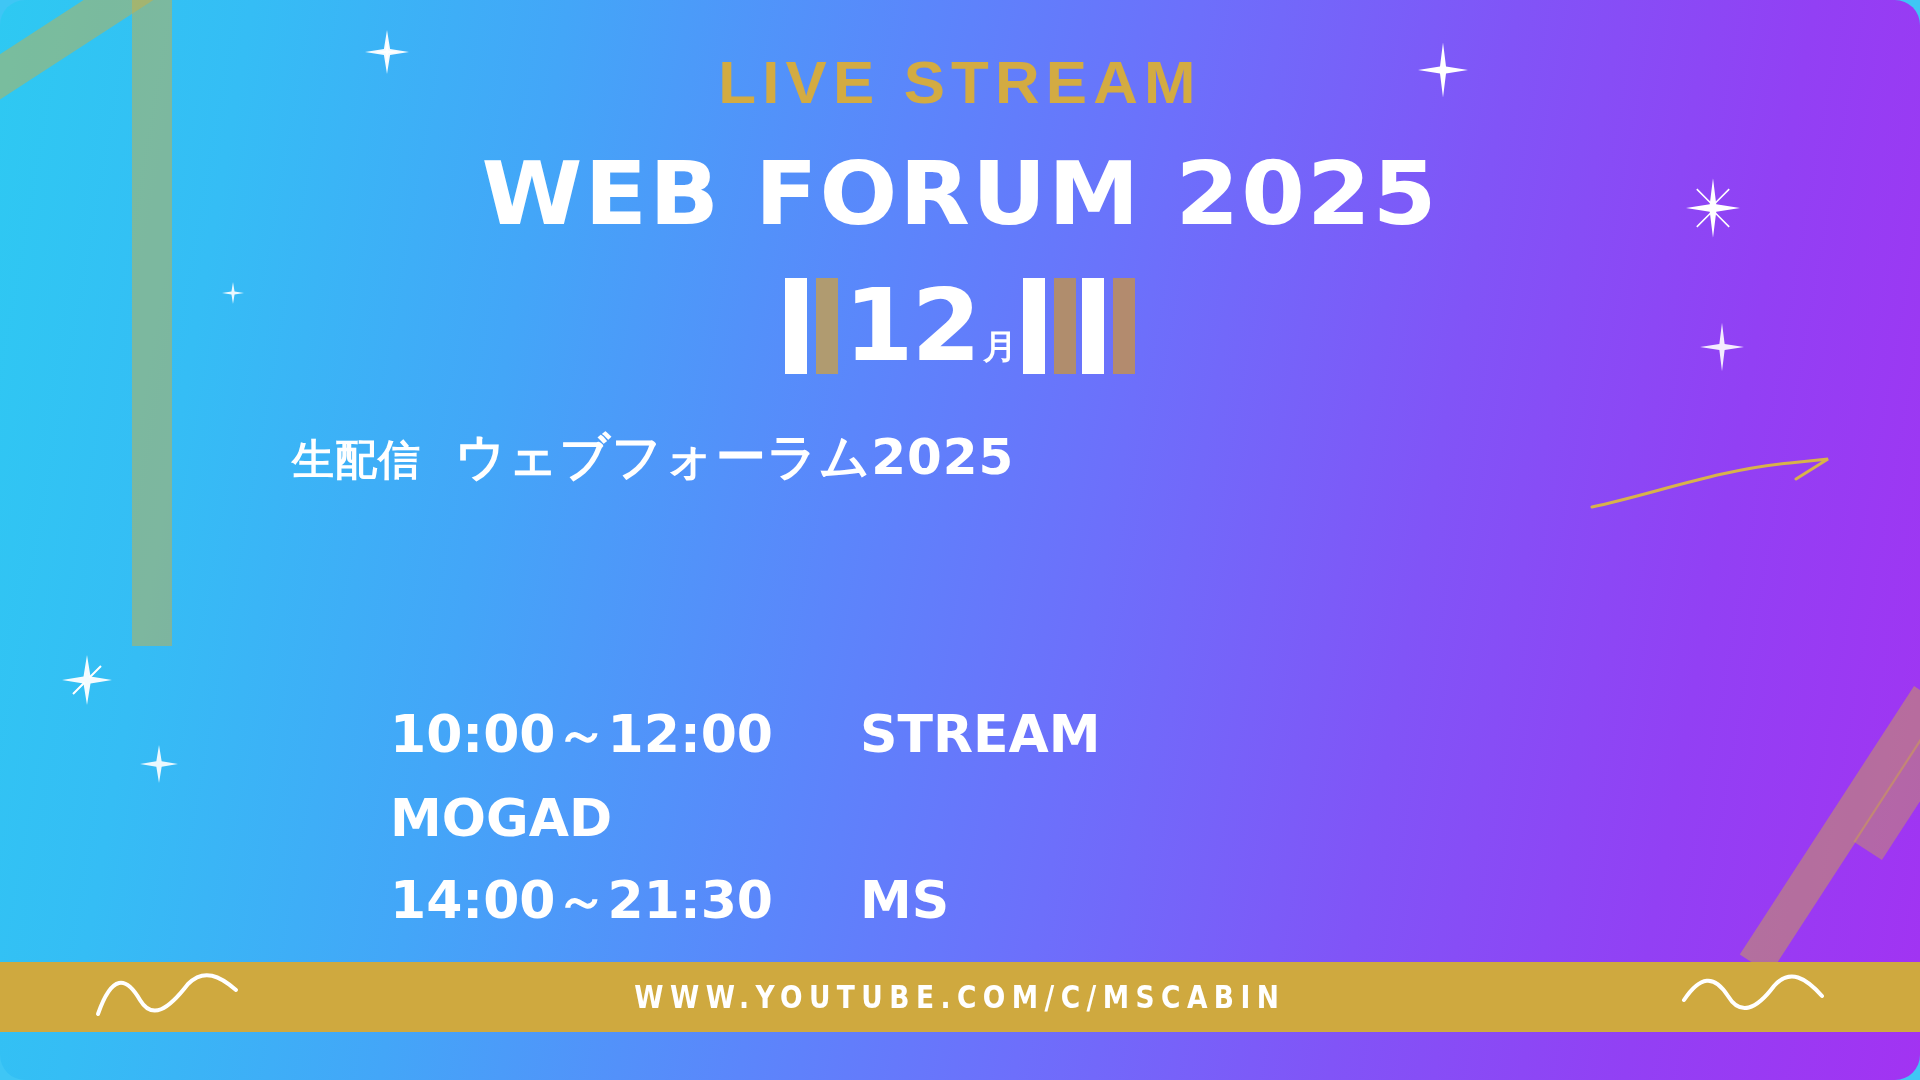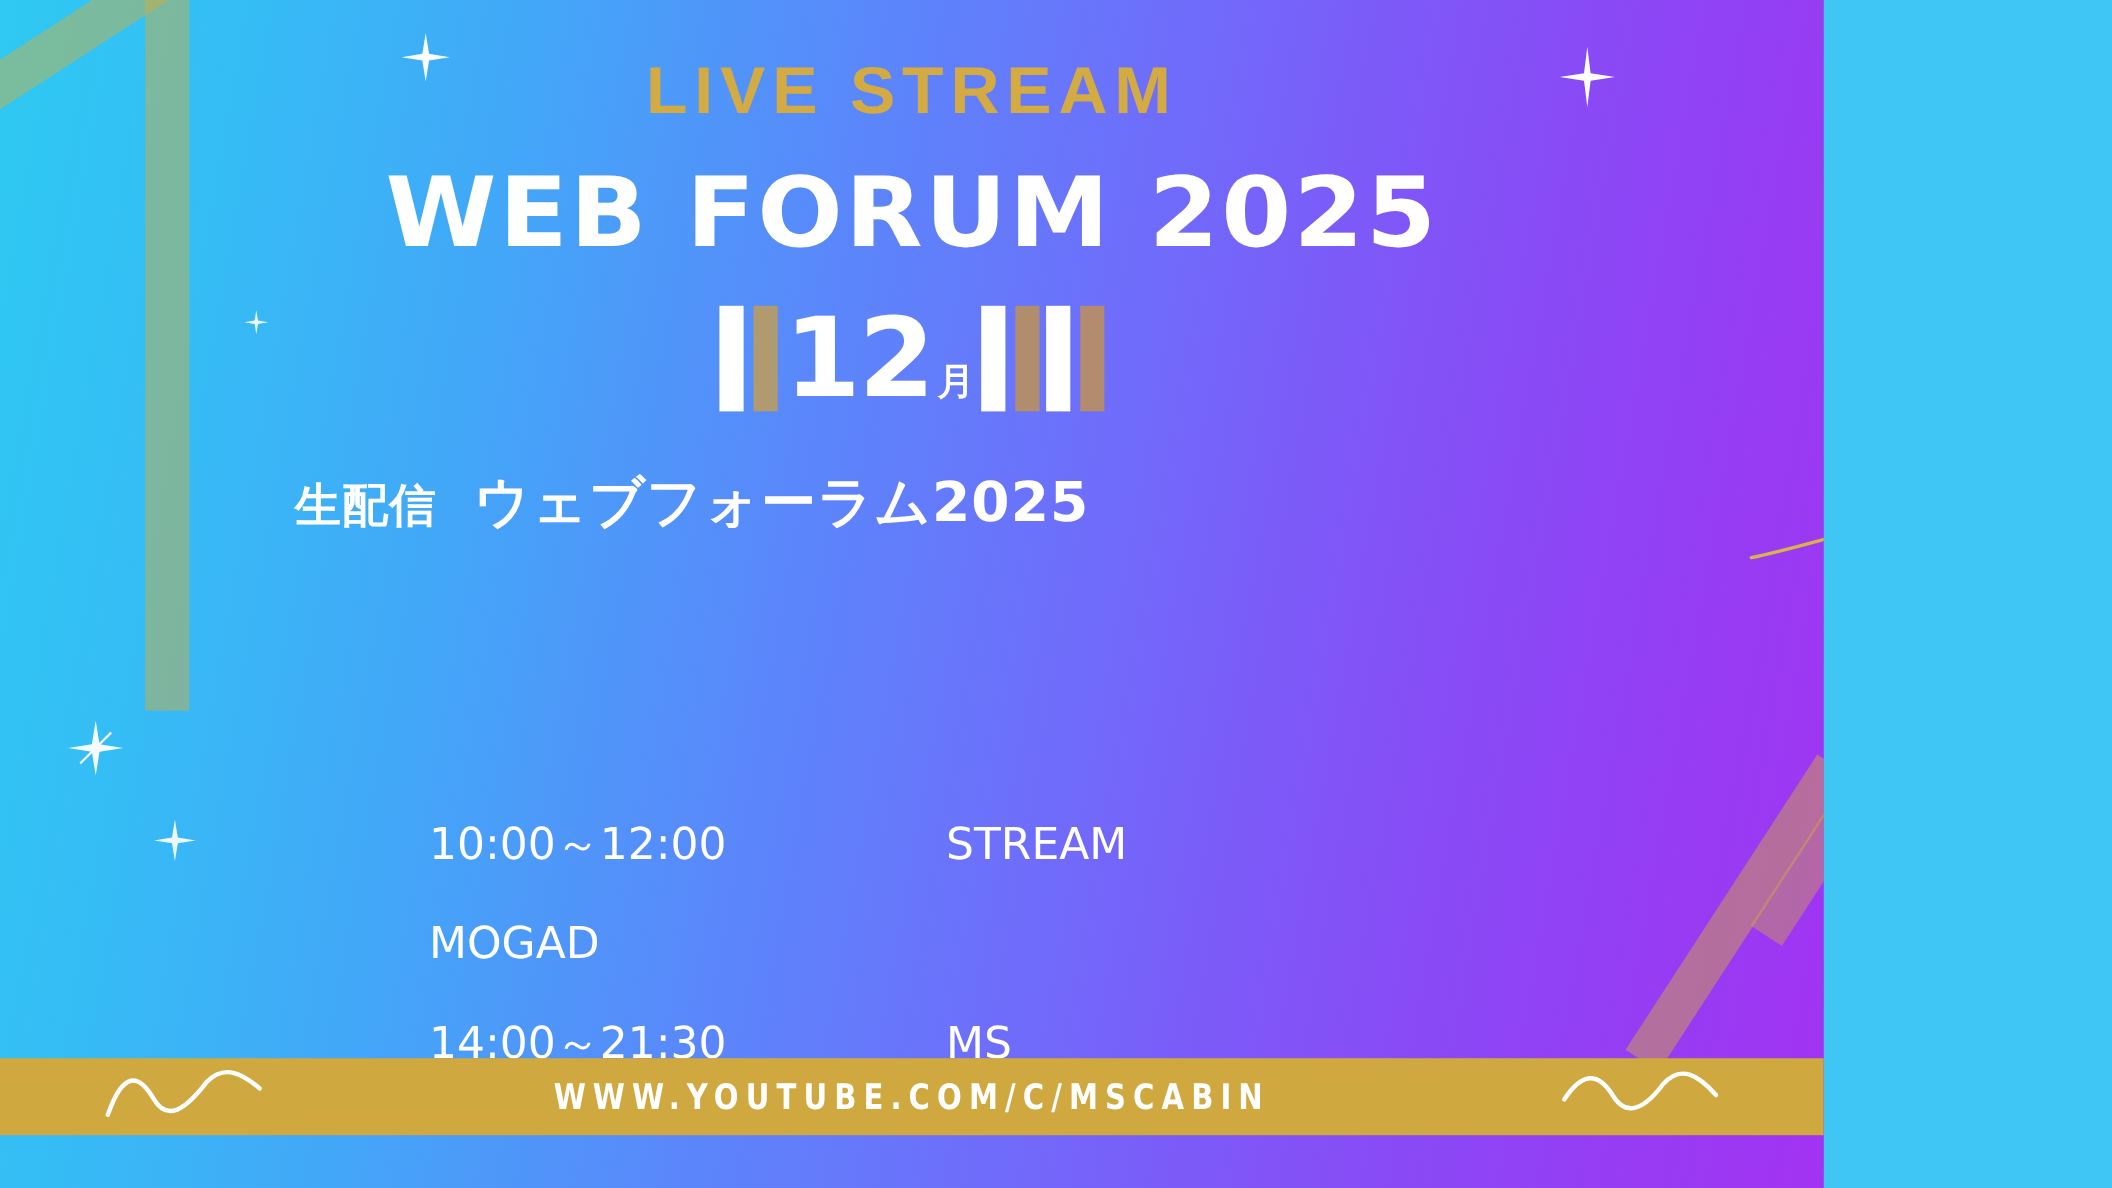--- a/index.html
+++ b/index.html
@@ -4,32 +4,33 @@
 <style>
   * { margin:0; padding:0; box-sizing:border-box; }
   html,body { width:1920px; height:1080px; overflow:hidden; }
   body {
     font-family:"Liberation Sans", sans-serif;
     background:#3fc6f5;
   }
 
   #poster {
     position:relative;
-    width:1658px; height:1080px;
+    width:1920px; height:1080px;
     overflow:hidden;
     background:
       linear-gradient(100deg,
         #2ec9f2 0%,
         #35bdf5 12%,
         #43a6f8 27%,
         #5b86fb 44%,
         #6d6ffb 57%,
         #8154f7 72%,
         #9240f4 86%,
         #a233f2 100%);
+    border-radius: 25px;
   }
 
   
   .deco { position:absolute; pointer-events:none; }
 
   .bar-vert-left {
     left:132px; top:-14px;
     width:40px; height:660px;
     background:#d4af37; opacity:.45;
   }
@@ -134,43 +135,43 @@
     display:flex;
     align-items:baseline;
     gap:34px;
     color:#ffffff;
   }
   .jp-small {
     font-size:42px;
     font-weight:bold;
     font-family:"DejaVu Sans", sans-serif;
     letter-spacing:1px;
+    margin-left:24px;
   }
   .jp-big {
     font-size:50px;
     font-weight:bold;
     font-family:"DejaVu Sans", sans-serif;
     letter-spacing:1px;
   }
 
   
   .schedule {
     position:absolute;
     left:390px; top:700px;
     color:#ffffff;
   }
   .sched-row {
     display:flex;
     align-items:baseline;
     margin-bottom:18px;
     font-family:"DejaVu Sans", sans-serif;
-    font-weight:normal;
-    font-size:40px;
+    font-weight:bold;
+    font-size:52px;
     letter-spacing:0px;
-    margin-top:40px;
   }
   .sched-time { width:470px; }
   .sched-name { }
 
   
   .footer {
     position:absolute;
     left:0; right:0; bottom:48px;
     height:70px;
     background:#cfa93f;

